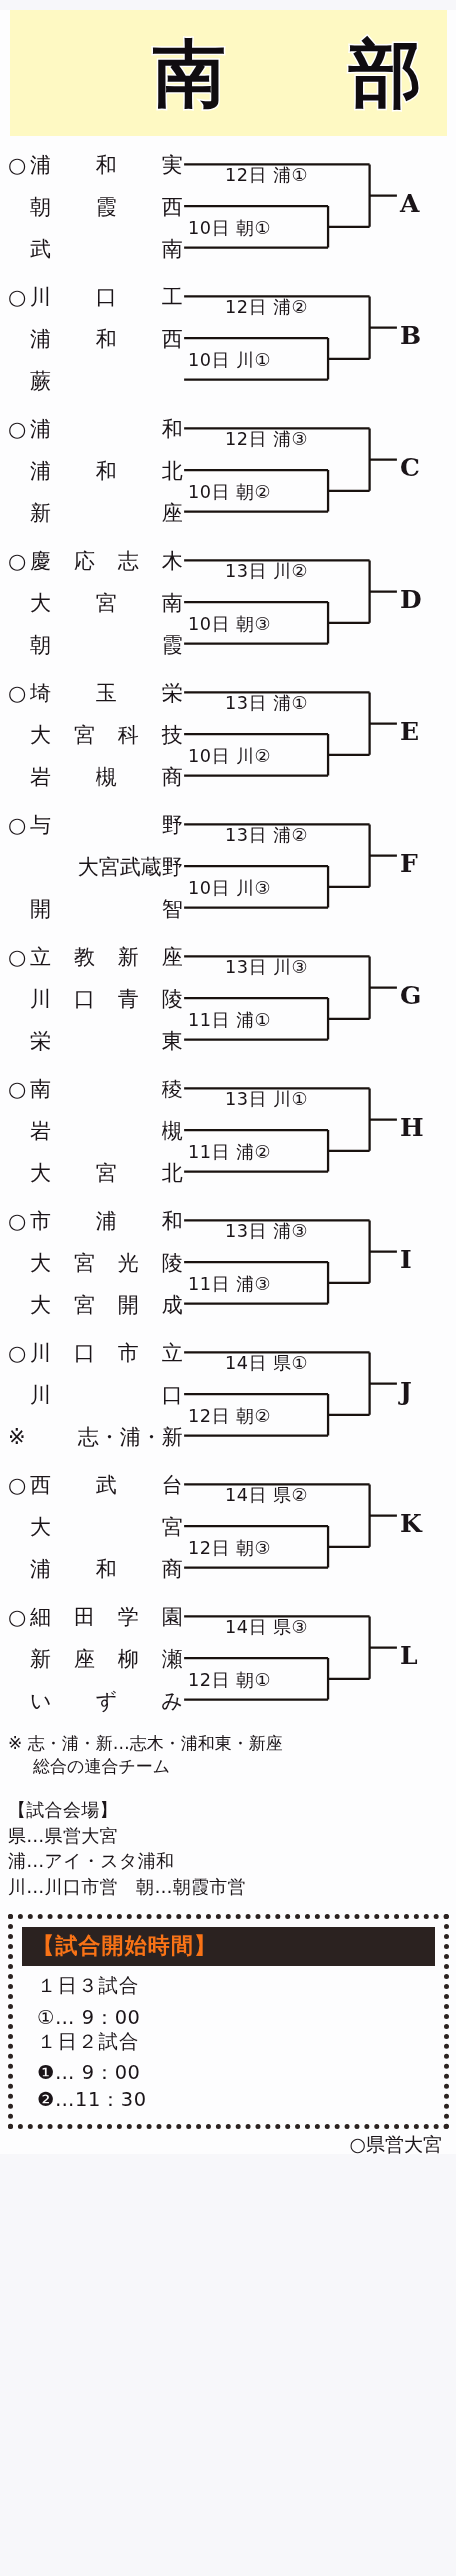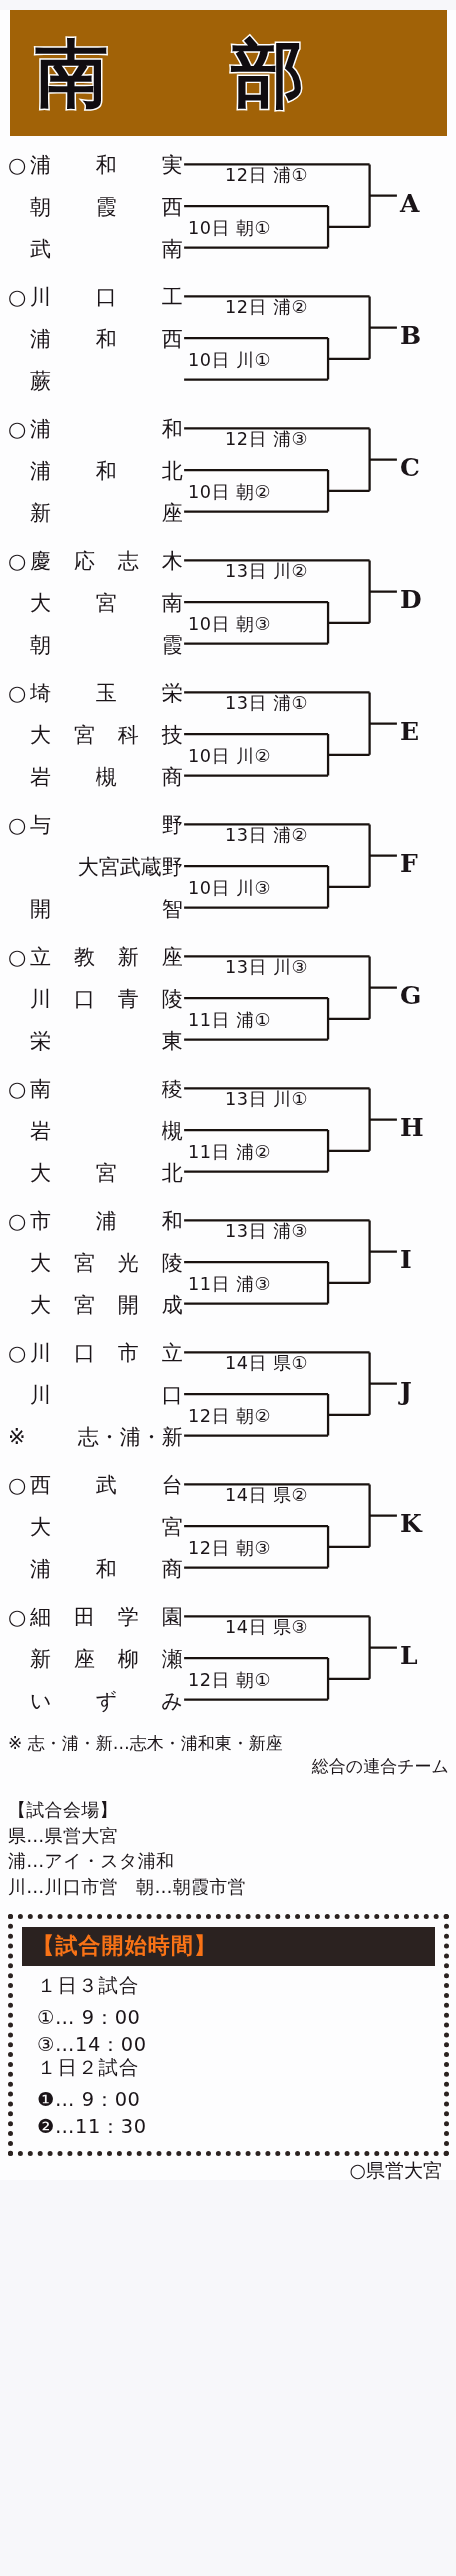--- a/index.html
+++ b/index.html
@@ -8,24 +8,24 @@
     background: #f7f7fa;
     font-family: "DejaVu Sans", "Liberation Sans", sans-serif;
     color: #1a1418;
   }
   .page { width: 457px; position: relative; background: #fdfdfe; }
 
   
   .banner {
     margin: 10.3px 10.3px 0 10.3px;
     height: 126px;
-    background: #a16207;
+    background: #fef9c3;
     display: flex;
     align-items: center;
-    justify-content: flex-start;
+    justify-content: flex-end;
   }
   .banner-title {
     font-family: "DejaVu Sans", "Liberation Sans", sans-serif;
     font-weight: 700;
     font-size: 73px;
     line-height: 1;
     letter-spacing: 25px;
     padding-left: 25px;
     color: #100c10;
     -webkit-text-stroke: 2.9px #ffffff;
@@ -100,21 +100,21 @@
     font-weight: 700;
     line-height: 1;
   }
 
   
   .note {
     margin: 3.4px 8px 0 8px;
     font-size: 17px;
     line-height: 1.35;
   }
-  .note .ind { display: block; padding-left: 25px; text-align: right; }
+  .note .ind { display: block; padding-left: 25px; }
 
   .venues {
     margin: 19.4px 8px 0 8px;
     font-size: 18px;
     line-height: 1.42;
     letter-spacing: 0.3px;
   }
 
   
   .times-wrap {
@@ -589,21 +589,20 @@
     <div>浦…アイ・スタ浦和</div>
     <div>川…川口市営　朝…朝霞市営</div>
   </div>
 
   <div class="times-wrap">
     <div class="times-title">【試合開始時間】</div>
     <div class="times-cols">
       <div class="times-col">
         <div class="times-head">１日３試合</div>
         <div class="times-row">①… 9：00</div>
-        <div class="times-row">③…14：00</div>
       </div>
       <div class="times-col">
         <div class="times-head">１日２試合</div>
         <div class="times-row">❶… 9：00</div>
         <div class="times-row">❷…11：30</div>
       </div>
     </div>
   </div>
 
   <div class="seed-footer">○県営大宮</div>

